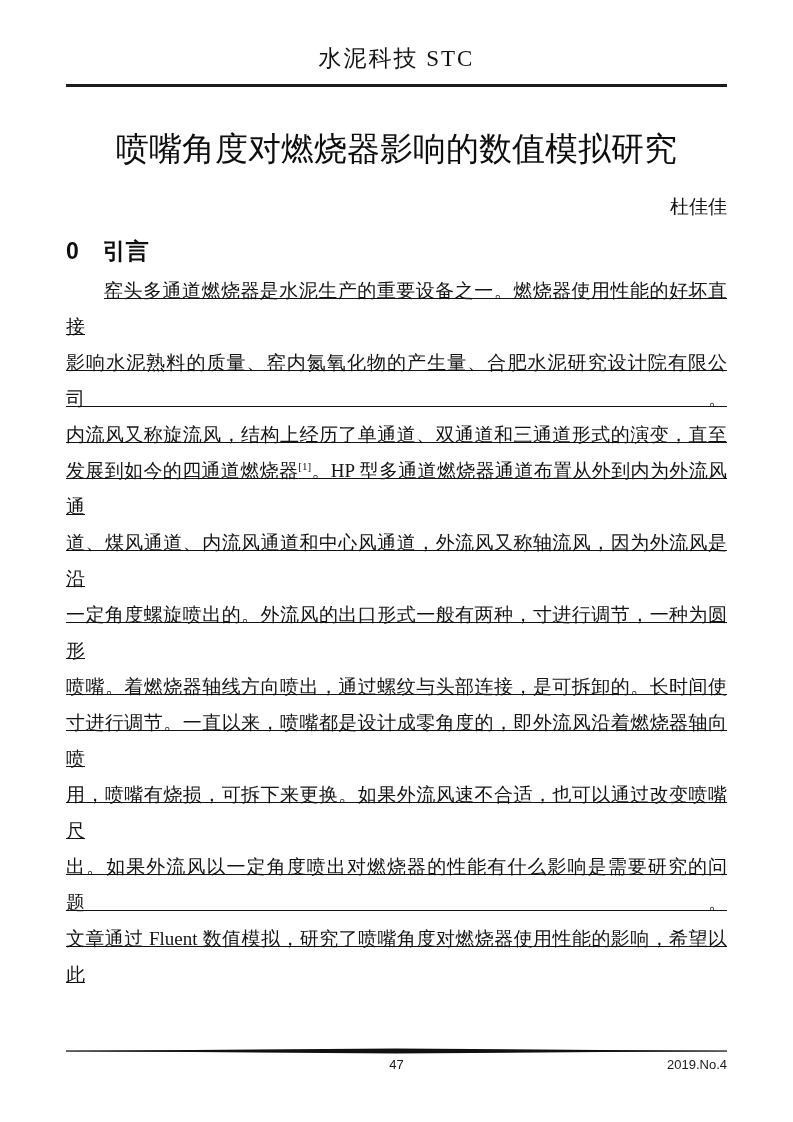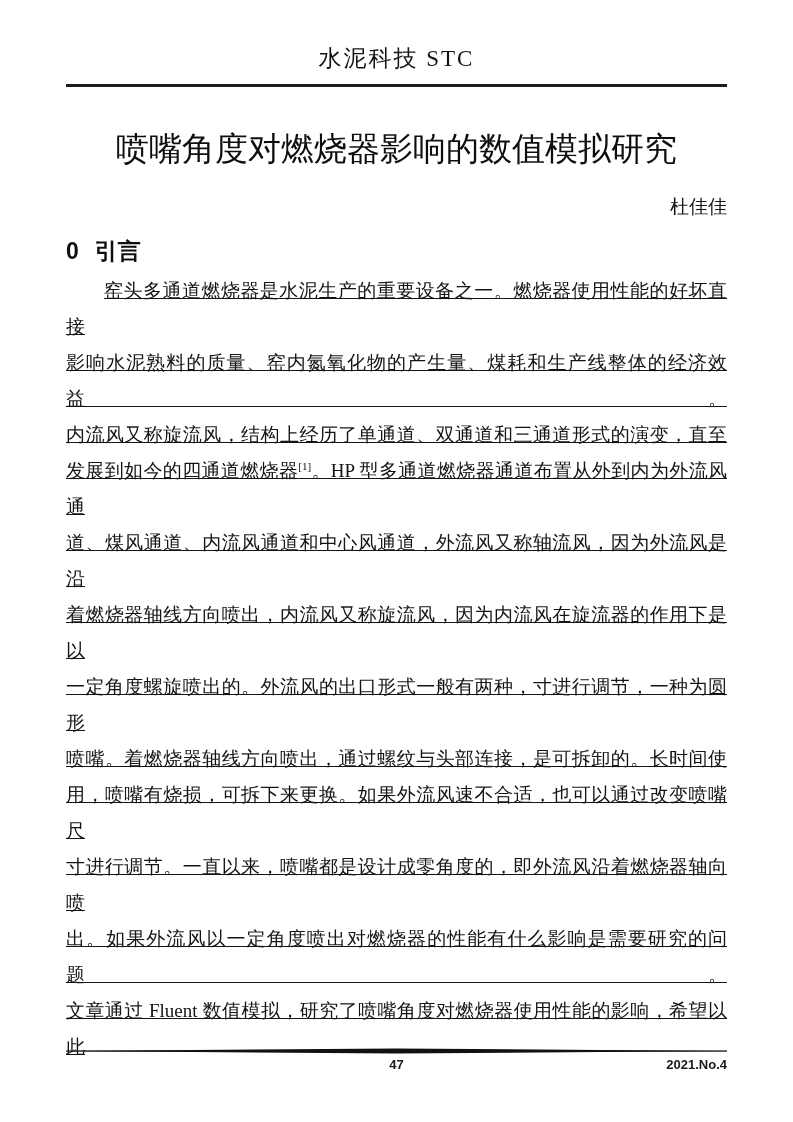--- a/index.html
+++ b/index.html
@@ -60,21 +60,21 @@
   .section { margin: 0; }
   .section-heading {
     margin: 16px 0 0 0;
     font-family: "Liberation Sans", "DejaVu Sans", sans-serif;
     font-weight: bold;
     font-size: 23px;
     line-height: 32px;
     color: #0e0e0e;
   }
   .sec-num { display: inline-block; }
-  .sec-title { display: inline-block; margin-left: 16px; }
+  .sec-title { display: inline-block; margin-left: 24px; }
   .para { margin: 0; }
   .section .para:first-of-type { margin-top: 6px; }
   .line {
     font-size: 19px;
     line-height: 36px;
     text-align: justify;
     text-align-last: justify;
     white-space: normal;
     text-decoration: underline;
   }
@@ -82,21 +82,20 @@
   .line sup {
     font-size: 11px;
     line-height: 0;
     vertical-align: super;
   }
   .footer {
     position: absolute;
     left: 0;
     right: 0;
     top: 1048px;
-    font-weight: bold;
   }
   .footer-rule-svg { display: block; width: 661px; height: 6px; }
   .footer-row {
     position: relative;
     margin-top: 2px;
     font-family: "Liberation Sans", "DejaVu Sans", sans-serif;
     font-size: 13px;
     line-height: 17px;
     color: #1a1a1a;
   }
@@ -115,39 +114,38 @@
   <h1 class="article-title">喷嘴角度对燃烧器影响的数值模拟研究</h1>
 
   <div class="author">杜佳佳</div>
 
 
   <div>
       <section class="section">
         <h2 class="section-heading"><span class="sec-num">0</span><span class="sec-title">引言</span></h2>
         <div class="para">
           <div class="line first">窑头多通道燃烧器是水泥生产的重要设备之一。燃烧器使用性能的好坏直接</div>
-          <div class="line">影响水泥熟料的质量、窑内氮氧化物的产生量、煤耗和生产线整体的经济效益。</div>
+          <div class="line">影响水泥熟料的质量、窑内氮氧化物的产生量、合肥水泥研究设计院有限公司。</div>
           <div class="line">内流风又称旋流风，结构上经历了单通道、双通道和三通道形式的演变，直至</div>
           <div class="line">发展到如今的四通道燃烧器<sup>[1]</sup>。HP 型多通道燃烧器通道布置从外到内为外流风通</div>
           <div class="line">道、煤风通道、内流风通道和中心风通道，外流风又称轴流风，因为外流风是沿</div>
-          <div class="line">着燃烧器轴线方向喷出，内流风又称旋流风，因为内流风在旋流器的作用下是以</div>
           <div class="line">一定角度螺旋喷出的。外流风的出口形式一般有两种，寸进行调节，一种为圆形</div>
           <div class="line">喷嘴。着燃烧器轴线方向喷出，通过螺纹与头部连接，是可拆卸的。长时间使</div>
+          <div class="line">寸进行调节。一直以来，喷嘴都是设计成零角度的，即外流风沿着燃烧器轴向喷</div>
           <div class="line">用，喷嘴有烧损，可拆下来更换。如果外流风速不合适，也可以通过改变喷嘴尺</div>
-          <div class="line">寸进行调节。一直以来，喷嘴都是设计成零角度的，即外流风沿着燃烧器轴向喷</div>
           <div class="line">出。如果外流风以一定角度喷出对燃烧器的性能有什么影响是需要研究的问题。</div>
           <div class="line">文章通过 Fluent 数值模拟，研究了喷嘴角度对燃烧器使用性能的影响，希望以此</div>
         </div>
       </section>
     </div>
 
   <div class="footer">
     <svg class="footer-rule-svg" viewBox="0 0 661 6" preserveAspectRatio="none">
       <rect x="0" y="2.4" width="661" height="1.3" fill="#1c1c1c"></rect>
       <polygon points="0,3 330,0.4 661,3 330,5.6" fill="#111111"></polygon>
     </svg>
     <div class="footer-row">
       <span class="page-number">47</span>
-      <span class="issue-label">2021.No.4</span>
+      <span class="issue-label">2019.No.4</span>
     </div>
   </div>
 
 </div>
 
 </body></html>

